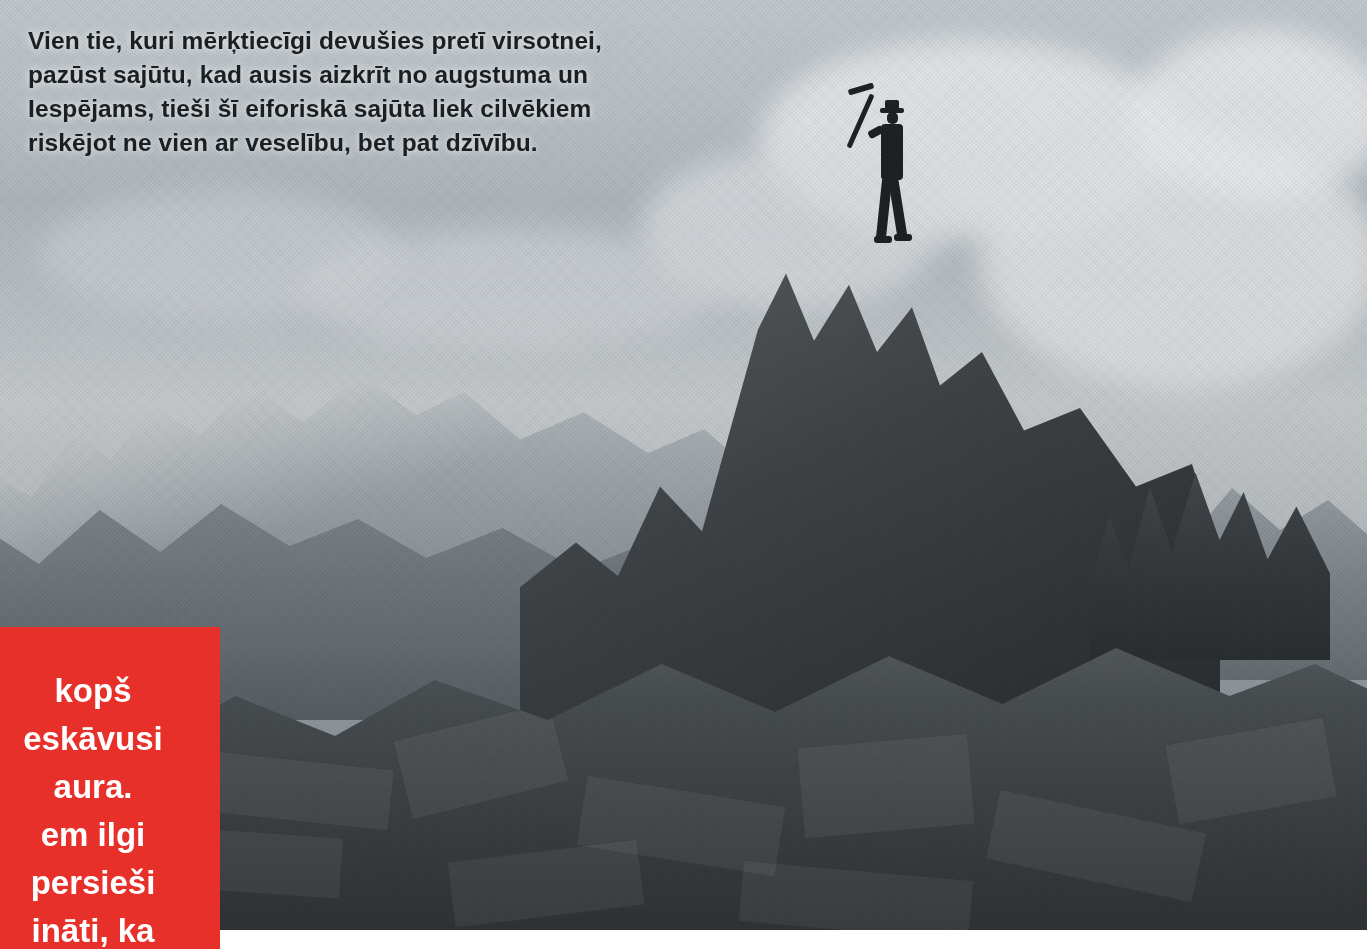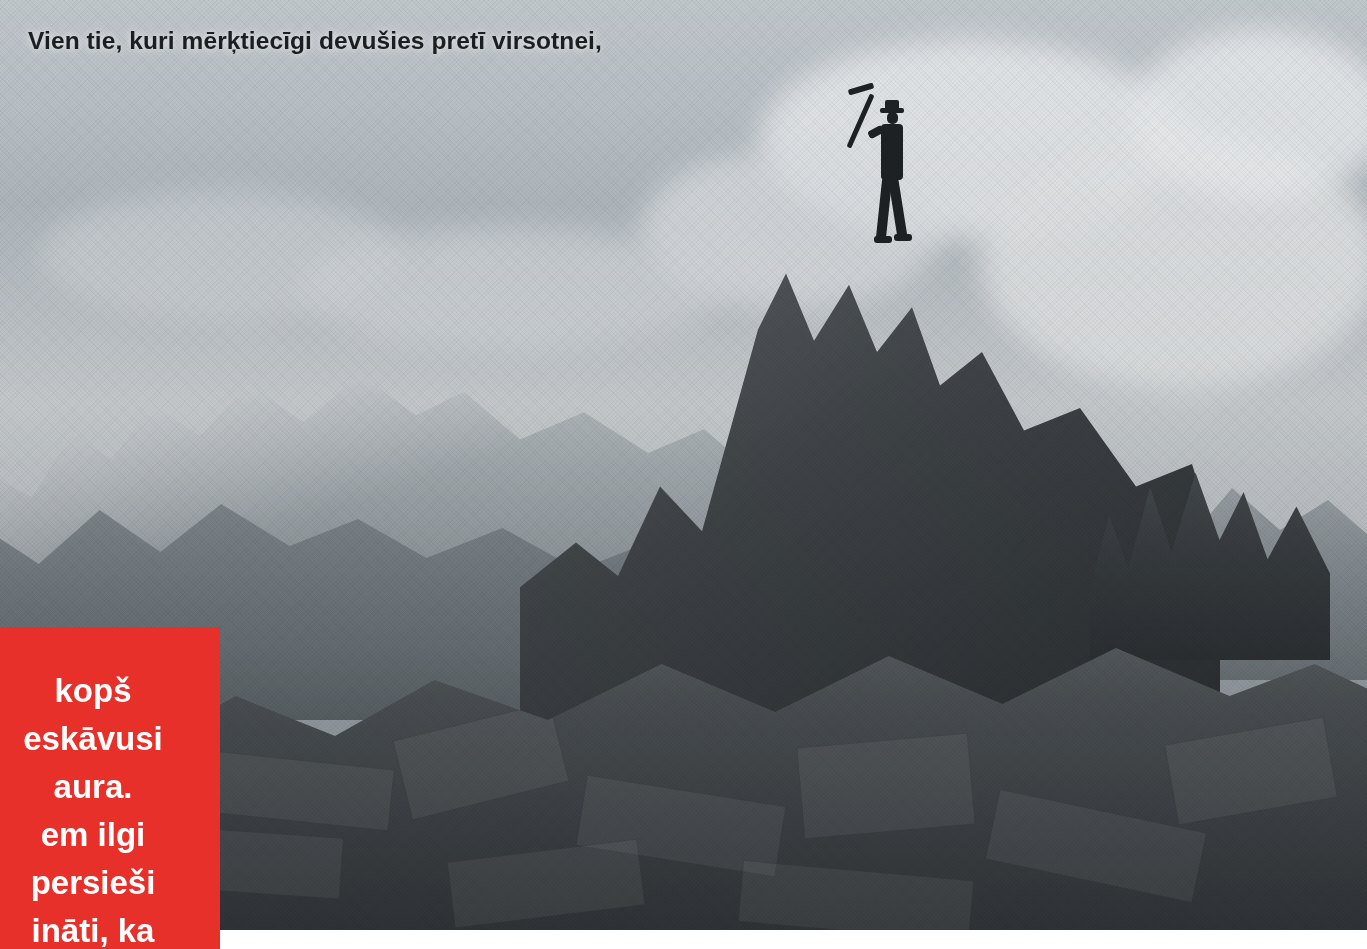--- a/index.html
+++ b/index.html
@@ -287,20 +287,23 @@
 
     <div class="photo-tint"></div>
     <div class="grain"></div>
   </div>
 
   <div class="left-white"></div>
   <div class="bottom-strip"></div>
 
   <div class="caption">
     <p>Vien tie, kuri mērķtiecīgi devušies pretī virsotnei,</p>
+    <p>pazūst sajūtu, kad ausis aizkrīt no augstuma un</p>
+    <p>Iespējams, tieši šī eiforiskā sajūta liek cilvēkiem</p>
+    <p>riskējot ne vien ar veselību, bet pat dzīvību.</p>
   </div>
 
   <div class="red-box">
     <div class="rb-line">kopš</div>
     <div class="rb-line">eskāvusi</div>
     <div class="rb-line">aura.</div>
     <div class="rb-line">em ilgi</div>
     <div class="rb-line">persieši</div>
     <div class="rb-line">ināti, ka</div>
   </div>

